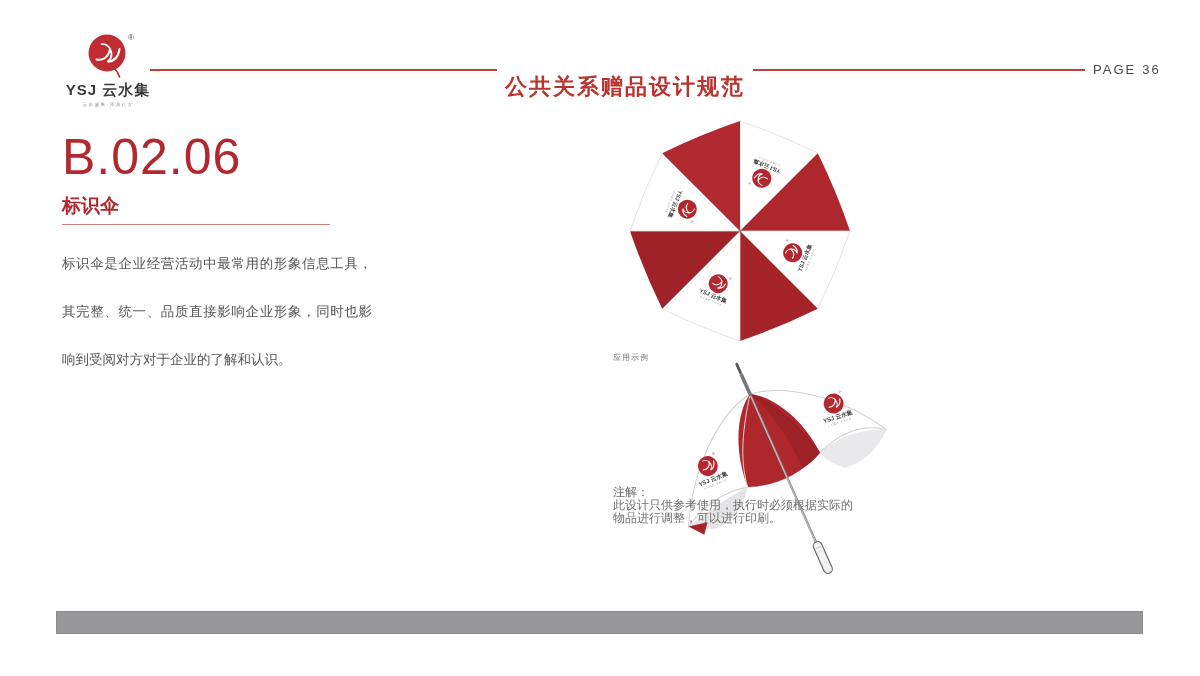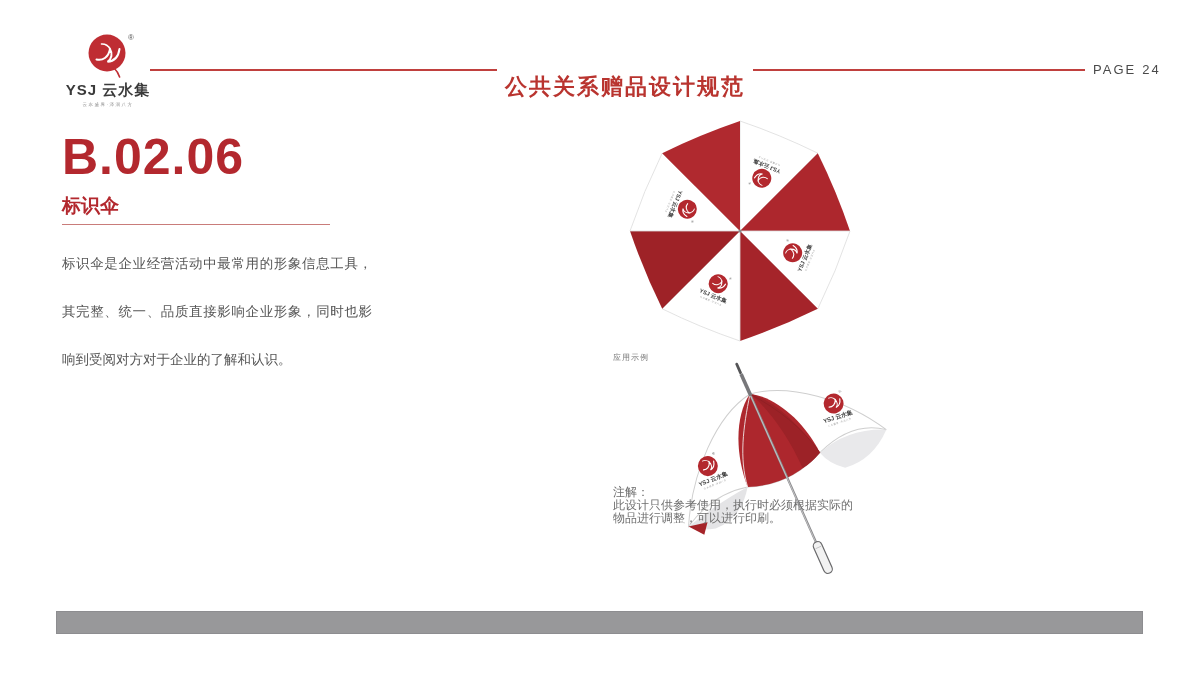--- a/index.html
+++ b/index.html
@@ -15,21 +15,21 @@
 
   .rule { position:absolute; height:2px; background:#c0403e; }
   .rule-left  { left:150px; top:69px; width:347px; }
   .rule-right { left:753px; top:69px; width:332px; }
   .header-title { position:absolute; left:497px; top:72px; width:256px; text-align:center;
                   font-size:22px; font-weight:bold; color:#b9342f; letter-spacing:2px; }
   .page-num { position:absolute; left:1093px; top:62px; font-size:13px; color:#4a4a4a; letter-spacing:2px; }
   .page-num span { margin-right:6px;text-align:right; }
 
   
-  .section-code { position:absolute; left:62px; top:128px; font-size:50px; font-weight:bold;
+  .section-code { position:absolute; left:62px; top:128px; font-size:50px; font-weight:normal;
                   color:#b3282e; letter-spacing:1px; }
   .section-title { position:absolute; left:62px; top:193px; font-size:19px; font-weight:bold; color:#b3282e; }
   .section-divider { position:absolute; left:62px; top:224px; width:268px; height:1px; background:#c97c7a; }
   .section-desc { position:absolute; left:62px; top:240px; width:310px; font-size:13.5px;
                   color:#555555; line-height:48px; text-align:justify; }
 
   
   .umbrella-top  { position:absolute; left:625px; top:116px; }
   .umbrella-side { position:absolute; left:610px; top:352px; }
   .example-label { position:absolute; left:613px; top:352px; font-size:8px; color:#777777; letter-spacing:1px; }
@@ -66,21 +66,21 @@
       <text x="51" y="10" font-size="8" fill="#555555">®</text>
     </svg>
     <div class="brand-wordmark">YSJ 云水集</div>
     <div class="brand-tagline">云水盛界·泽润八方</div>
   </div>
 
   <div class="rule rule-left"></div>
   <h1 class="header-title">公共关系赠品设计规范</h1>
   <div class="rule rule-right"></div>
   <div class="page-num">
-    <span>PAGE</span><span>24</span>
+    <span>PAGE</span><span>36</span>
   </div>
 
   <div class="section-code">B.02.06</div>
   <div class="section-title">标识伞</div>
   <div class="section-divider"></div>
   <p class="section-desc">标识伞是企业经营活动中最常用的形象信息工具，其完整、统一、品质直接影响企业形象，同时也影响到受阅对方对于企业的了解和认识。</p>
 
   <svg class="umbrella-top" width="230" height="230" viewBox="0 0 230 230">
 
     <path d="M115,115 L115,5 Q155,18.6 192.8,37.2 Z" fill="#ffffff" stroke="#dcdcdc" stroke-width="0.8"></path>

